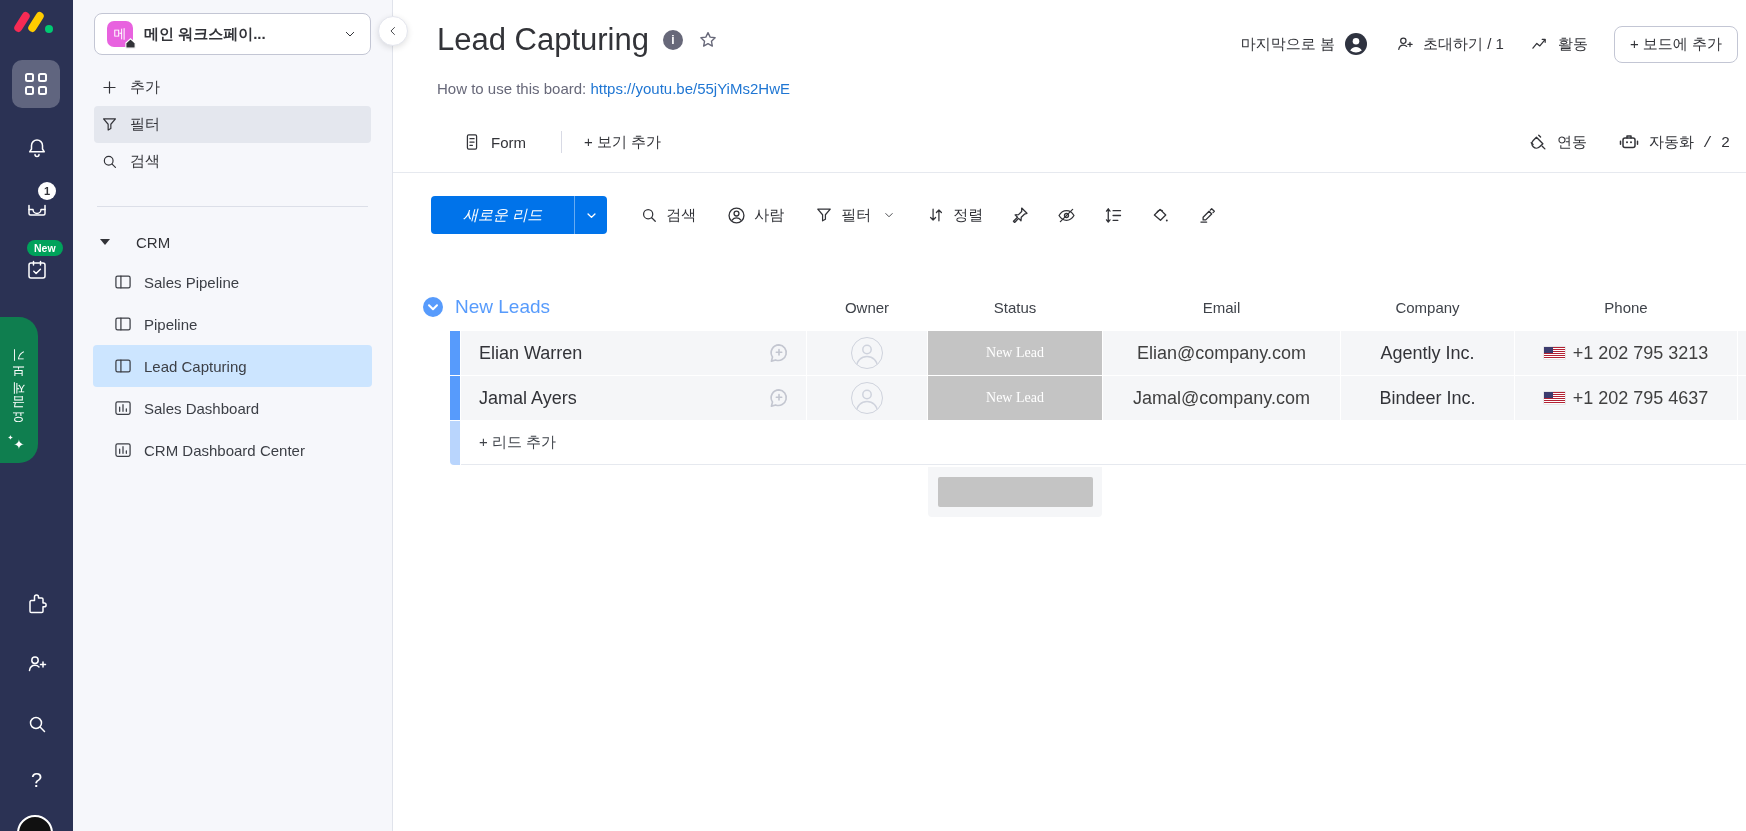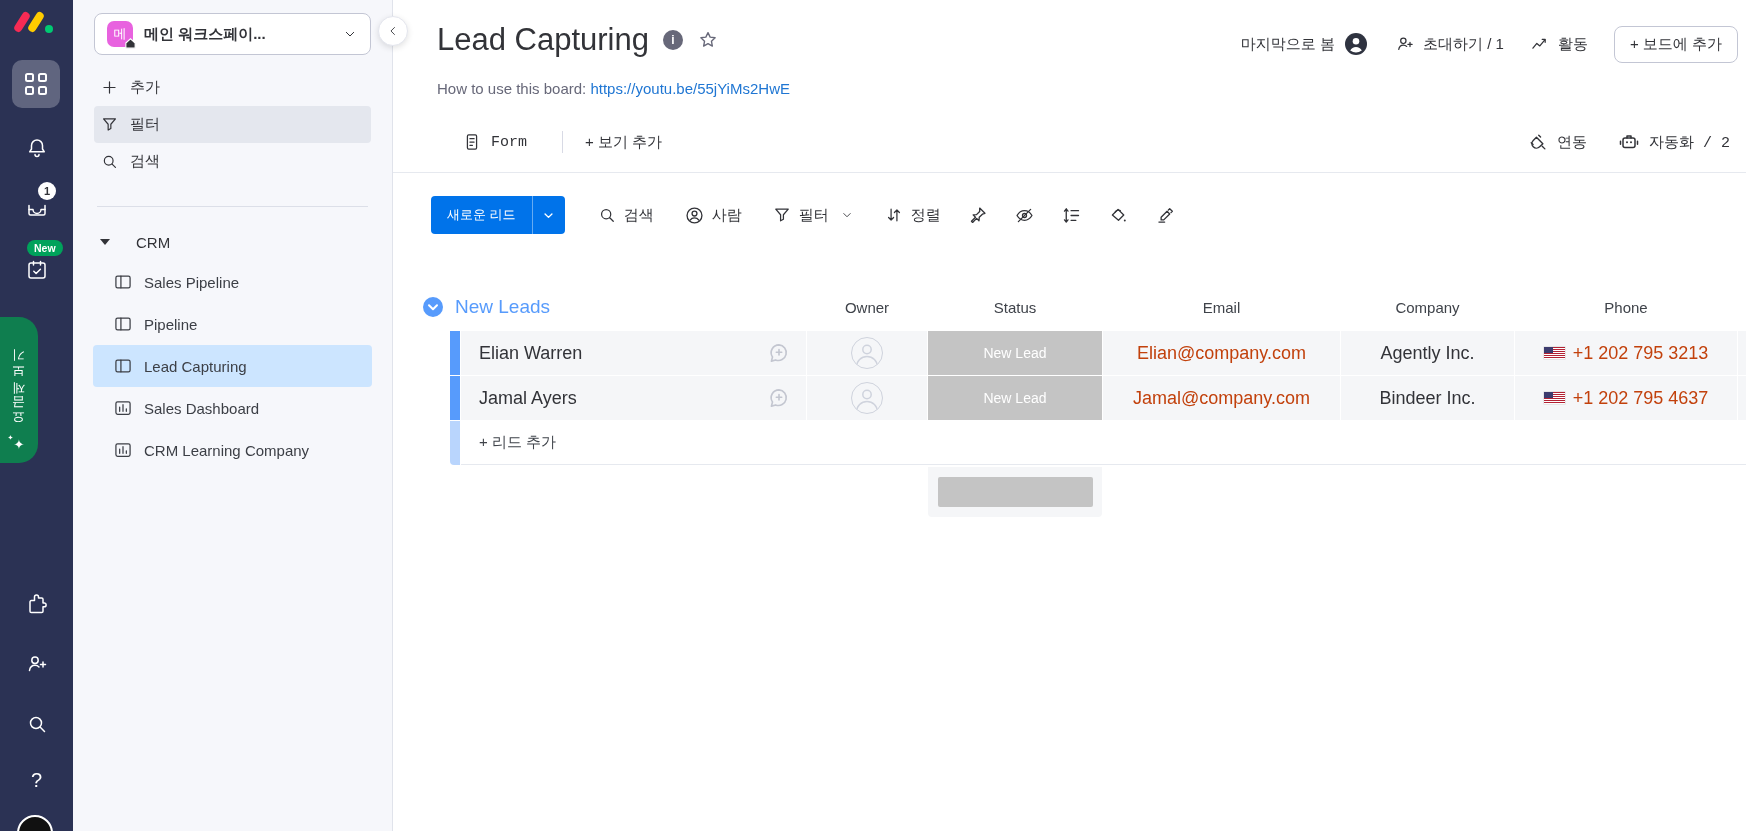--- a/index.html
+++ b/index.html
@@ -71,48 +71,48 @@
   .add-board-btn{border:1px solid #c3c6d4;border-radius:8px;padding:8px 15px;font-size:15px;color:#323338;background:#fff;cursor:pointer;}
   .subtitle{position:absolute;left:45px;top:80px;font-size:15px;color:#676879;}
   .subtitle a{color:#1f76d3;text-decoration:none;cursor:pointer;}
 
   .tabs{position:absolute;left:0;right:0;top:112px;height:60px;border-bottom:1px solid #e6e9ef;}
   .tabs-left{position:absolute;left:39px;top:0;height:100%;display:flex;align-items:center;}
   .tab{position:relative;height:100%;display:flex;align-items:center;gap:9px;padding:0 13px;font-size:15px;color:#323338;cursor:pointer;}
   .tab.active:after{content:"";position:absolute;left:0;right:0;bottom:-1px;height:2px;background:#0073ea;}
   .tab-ico{position:relative;display:flex;}
   .tab-ico .house{position:absolute;right:-4px;bottom:-3px;}
-  .form-tab{margin-left:18px;font-family:Liberation Mono, monospace;}
+  .form-tab{margin-left:18px;}
   .vdiv{width:1px;height:22px;background:#d8dae5;margin-left:22px;}
   .add-view{margin-left:22px;font-size:15px;color:#323338;display:flex;align-items:center;cursor:pointer;}
   .tabs-right{position:absolute;right:16px;top:0;height:100%;display:flex;align-items:center;gap:30px;font-family:Liberation Mono, monospace;}
   .tr-grp{display:flex;align-items:center;gap:8px;font-size:15px;color:#323338;cursor:pointer;}
 
   .toolbar{position:absolute;left:39px;top:190px;height:50px;display:flex;align-items:center;}
   .new-btn{display:flex;height:38px;border-radius:4px;overflow:hidden;background:#0073ea;color:#fff;cursor:pointer;flex:none;}
-  .nb-main{padding:0 16px;display:flex;align-items:center;font-size:13px;}
+  .nb-main{padding:0 32px;display:flex;align-items:center;font-size:15px;font-style:italic;}
   .nb-arrow{width:32px;display:flex;align-items:center;justify-content:center;border-left:1px solid rgba(255,255,255,.4);}
   .tb-item{display:flex;align-items:center;gap:7px;font-size:15px;color:#323338;margin-left:30px;cursor:pointer;}
   .tb-icon-btn{margin-left:26px;color:#323338;display:flex;cursor:pointer;}
 
   
   .ltable{position:absolute;left:58px;top:288px;width:1301px;}
   .grid{display:grid;grid-template-columns:10px 345px 120px 174px 237px 173px 222px 13px;column-gap:1px;}
   .thead{height:38px;margin-bottom:5px;position:relative;align-items:center;}
   .group-toggle{position:absolute;left:-27px;top:9px;cursor:pointer;display:flex;}
   .gtitle{grid-column:1/3;display:flex;align-items:center;font-size:19px;color:#579bfc;padding-left:5px;cursor:pointer;}
   .col-label{font-size:15px;color:#3f434a;text-align:center;}
   .trow{height:44px;margin-bottom:1px;}
   .trow .cell{background:#f5f6f8;display:flex;align-items:center;justify-content:center;font-size:18px;color:#323338;}
   .trow .bar{background:#579bfc;cursor:pointer;}
   .trow .name{justify-content:flex-start;padding-left:18px;position:relative;cursor:pointer;}
   .chat-add{position:absolute;right:14px;top:9px;color:#c3c6d0;cursor:pointer;display:flex;}
   .owner-avatar{width:30px;height:30px;border:1px solid #cfd3dd;border-radius:50%;overflow:hidden;color:#cfd3dd;cursor:pointer;}
-  .trow .status{background:#c4c4c4;color:#fff;font-size:14px;cursor:pointer;}
-  .trow .email a,.trow .phone a{color:#c2410c;text-decoration:none;cursor:pointer;}
+  .trow .status{background:#c4c4c4;color:#fff;font-size:14px;cursor:pointer;font-family:Liberation Serif, serif;}
+  .trow .email a,.trow .phone a{color:#404040;text-decoration:none;cursor:pointer;}
   .flag{position:relative;display:inline-block;width:21px;height:12px;margin-right:8px;flex:none;
     background:repeating-linear-gradient(180deg,#b22234 0 1px,#fff 1px 2px);box-shadow:0 0 0 .5px #d5d5d5;}
   .flag .canton{position:absolute;left:0;top:0;width:9px;height:6px;background:#3c3b6e;}
   .addrow{height:44px;margin-bottom:2px;}
   .addrow .bar{background:#b9d5fd;border-radius:0 0 0 4px;cursor:pointer;}
   .addrow .addcell{grid-column:2/-1;background:#fff;border-bottom:1px solid #e6e9ef;display:flex;align-items:center;
     padding-left:18px;font-size:15px;color:#3f434a;cursor:pointer;}
   .sumrow{height:50px;margin-top:2px;}
   .sumcell{grid-column:4;background:#f5f6f8;border-radius:0 0 4px 4px;display:flex;align-items:center;justify-content:center;}
   .battery{width:155px;height:30px;background:#c4c4c4;border-radius:2px;cursor:pointer;}
@@ -249,21 +249,21 @@
         <rect x="3.5" y="4.5" width="17" height="15" rx="2"></rect>
         <path d="M8 16v-5M12 16V8M16 16v-3"></path>
       </svg>
     <span>Sales Dashboard</span>
   </div>
   <div class="board-item">
     <svg class="ic" width="20" height="20" viewBox="0 0 24 24">
         <rect x="3.5" y="4.5" width="17" height="15" rx="2"></rect>
         <path d="M8 16v-5M12 16V8M16 16v-3"></path>
       </svg>
-    <span>CRM Learning Company</span>
+    <span>CRM Dashboard Center</span>
   </div>
 </aside>
 
 <div id="collapse-btn">
   <svg class="ic" width="14" height="14" viewBox="0 0 24 24">
       <path d="M14.5 6l-6 6 6 6"></path>
     </svg>
 </div>
 
 <main id="main">

